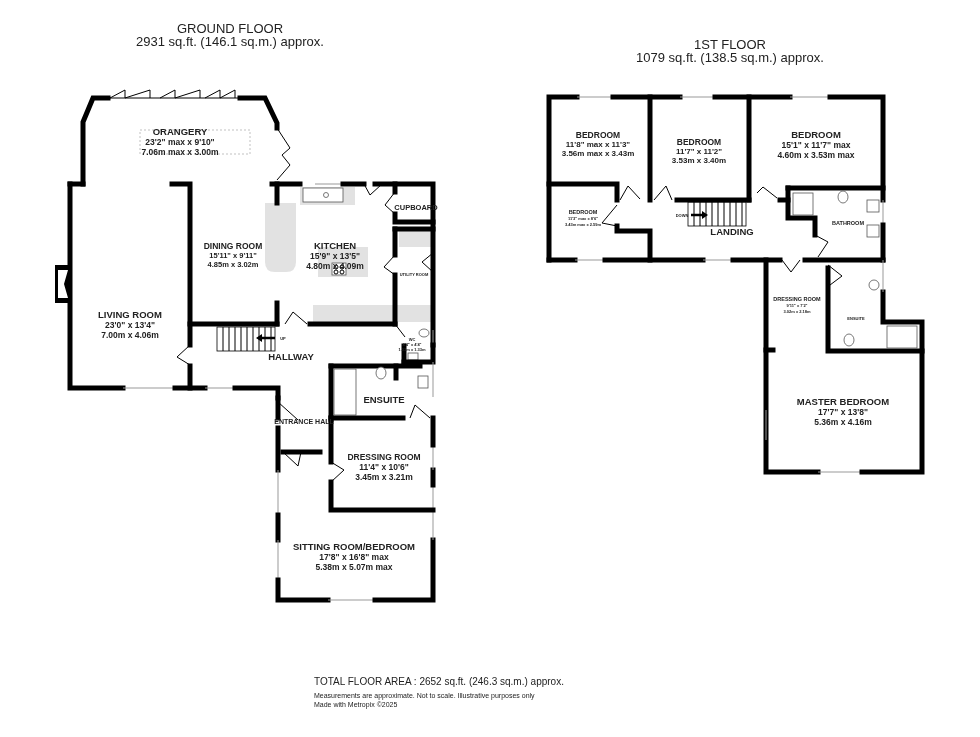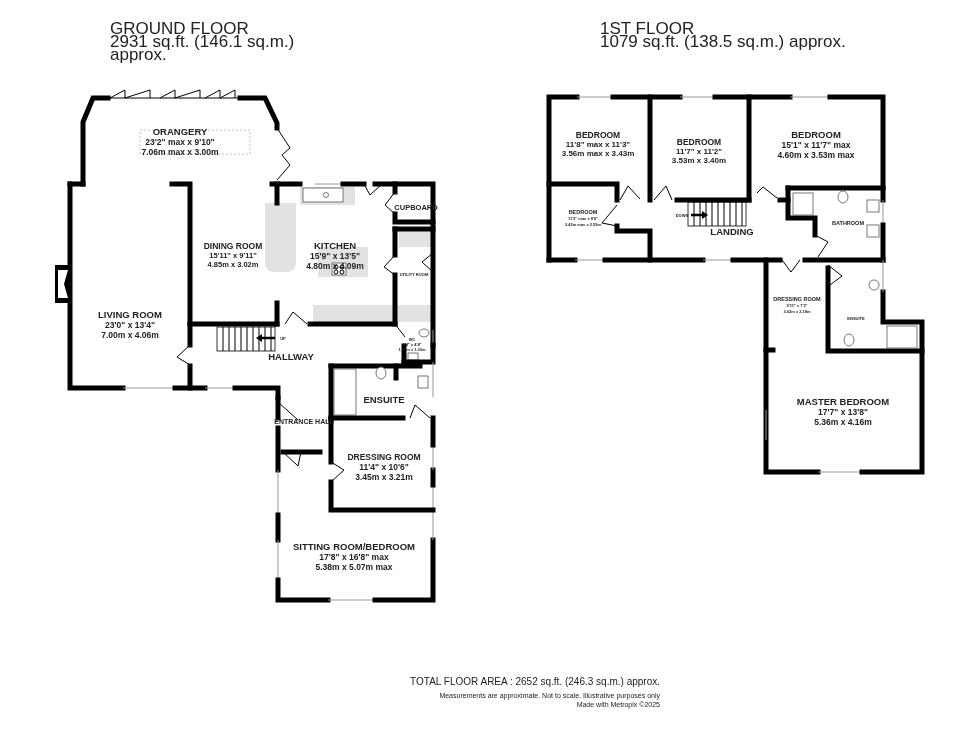--- a/index.html
+++ b/index.html
@@ -1,32 +1,32 @@
 <!DOCTYPE html>
 <html><head>
 <meta charset="utf-8">
 <style>
   html, body { margin: 0; padding: 0; background: #ffffff; }
   body { width: 980px; height: 737px; overflow: hidden; position: relative; font-family: "Liberation Sans", sans-serif; color: #1a1a1a; }
-  .floor-heading { position: absolute; text-align: left; font-size: 17px; line-height: 13px; color: #222; }
+  .floor-heading { position: absolute; text-align: center; font-size: 13px; line-height: 13px; color: #222; }
   .floor-heading .t { display: block; }
   #gf-heading { left: 110px; top: 22px; width: 240px; }
-  #ff-heading { left: 600px; top: 22px; width: 260px; }
+  #ff-heading { left: 600px; top: 38px; width: 260px; }
   #plan { position: absolute; left: 0; top: 0; }
   .wall { stroke: #000; stroke-width: 5; fill: none; stroke-linecap: square; }
   .thin { stroke: #000; stroke-width: 1; fill: none; }
   .win { stroke: #999; stroke-width: 1; fill: #fff; }
   .counter { fill: #e2e2e2; stroke: none; }
   .fixture { fill: #fff; stroke: #555; stroke-width: 0.8; }
   .rl { font-family: "Liberation Sans", sans-serif; font-weight: bold; fill: #222; text-anchor: middle; }
   .rl-big { font-size: 9.5px; }
   .rl-med { font-size: 8.5px; }
   .rl-small { font-size: 5.5px; }
   .rl-tiny { font-size: 4px; }
-  .footer { position: absolute; left: 330px; width: 330px; text-align: right; color: #222; }
+  .footer { position: absolute; left: 314px; width: 330px; text-align: left; color: #222; }
   #footer-total { top: 676px; font-size: 10px; }
   #footer-note { top: 691px; font-size: 7px; line-height: 9px; }
   .footer span { display: block; }
 </style>
 </head>
 <body>
 
 <div class="floor-heading" id="gf-heading">
   <span class="t">GROUND FLOOR</span>
   <span class="t">2931 sq.ft. (146.1 sq.m.) approx.</span>

